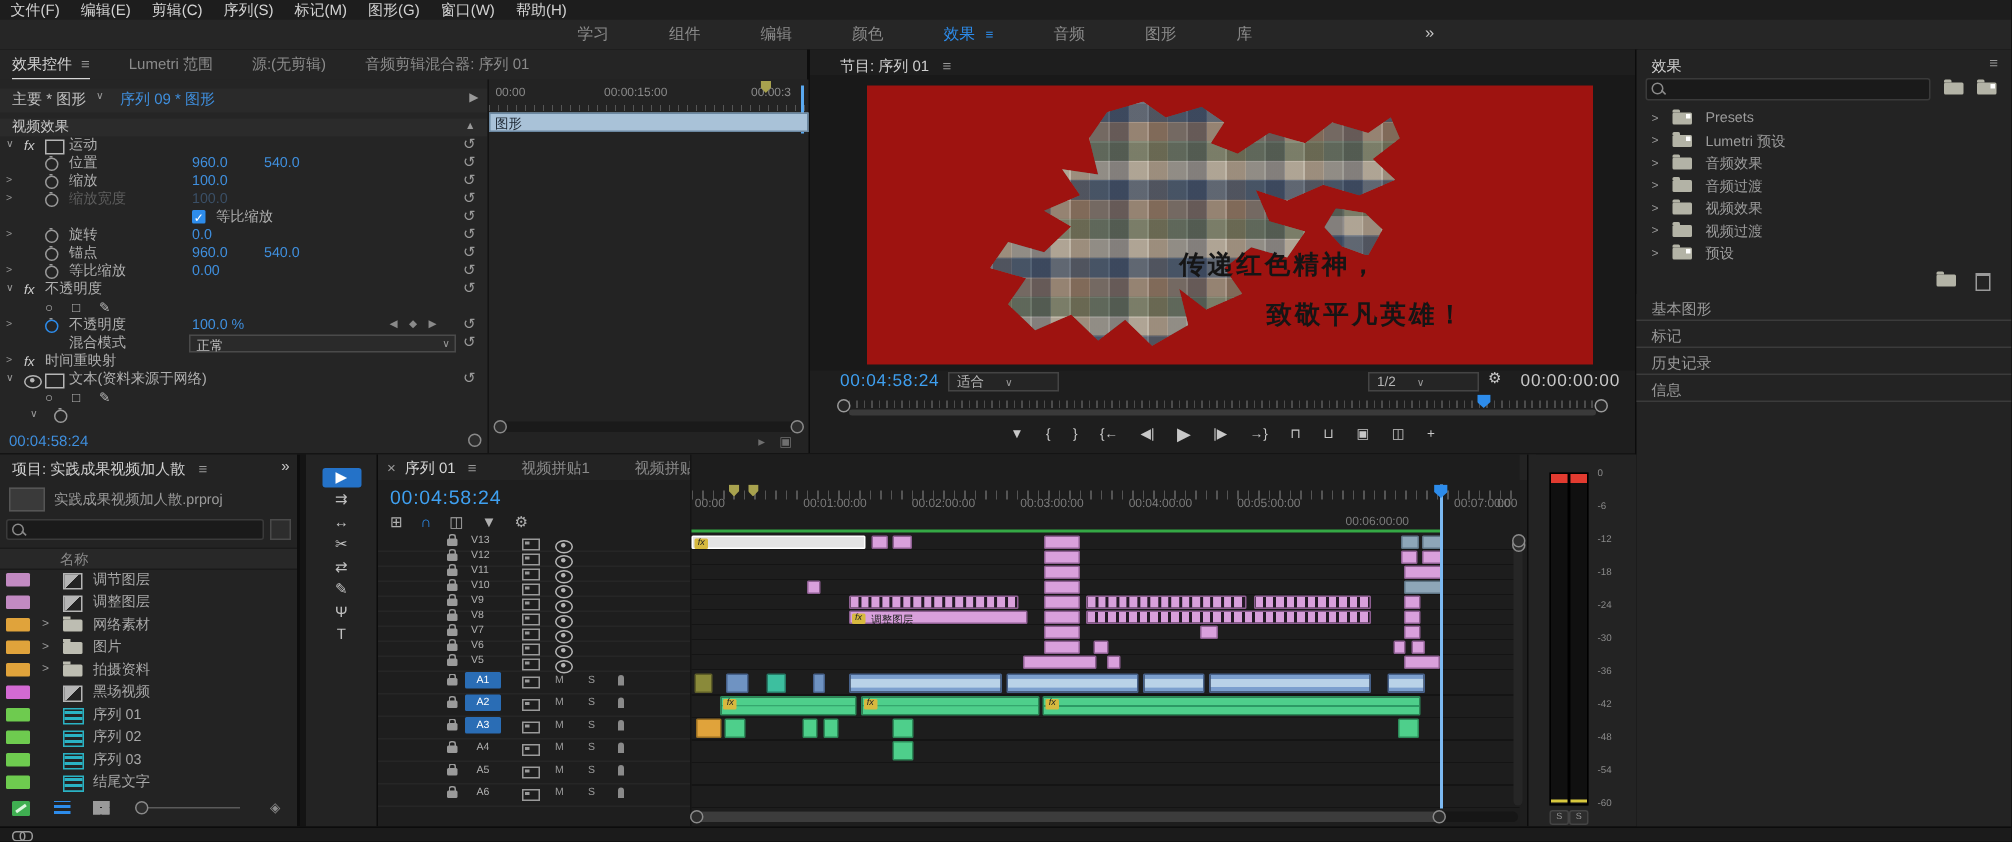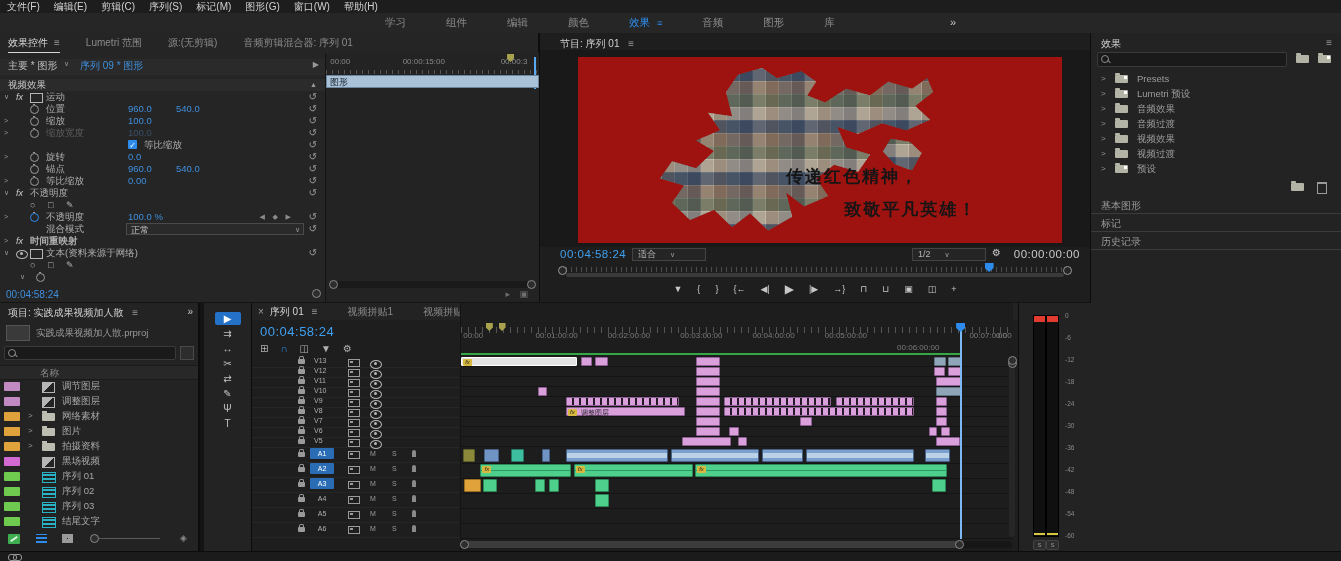--- a/index.html
+++ b/index.html
@@ -345,21 +345,21 @@
             <span class="ecreset">↺</span>
           </div>
           <div class="ecrow">
             <span class="eclab" style="left: 46px;">混合模式</span>
             <div class="ecdd"><span>正常</span><span class="ddar">∨</span></div>
             <span class="ecreset">↺</span>
           </div>
           <div class="ecrow">
             <span class="ectw" style="left: 4px;">&gt;</span>
             <span class="ecfx" style="left: 16px;">fx</span>
-            <span class="eclab" style="left: 30px; font-weight: bold;">时间重映射</span>
+            <span class="eclab" style="left: 30px;">时间重映射</span>
           </div>
           <div class="ecrow">
             <span class="ectw" style="left: 4px;">∨</span>
             <span class="i-eye" style="left: 16px;"></span>
             <span class="i-boxm" style="left: 30px;"></span>
             <span class="eclab" style="left: 46px;">文本(资料来源于网络)</span>
             <span class="ecreset">↺</span>
           </div>
           <div class="ecrow">
             <span class="ecshape" style="left: 30px;">○</span>
@@ -495,20 +495,23 @@
     </div>
     <div id="fxstack">
         <div class="stackbar">
           <span>基本图形</span>
         </div>
         <div class="stackbar">
           <span>标记</span>
         </div>
         <div class="stackbar">
           <span>历史记录</span>
+        </div>
+        <div class="stackbar">
+          <span>信息</span>
         </div>
       </div>
   </div>
 
   <div id="proj" class="abs">
     <div id="projtab"><span>项目: 实践成果视频加人散</span> <span class="ptabm">≡</span></div>
     <span id="projmore">»</span>
     <div id="projfile">
       <span id="projthumb"></span>
       <span id="projfname">实践成果视频加人散.prproj</span>

